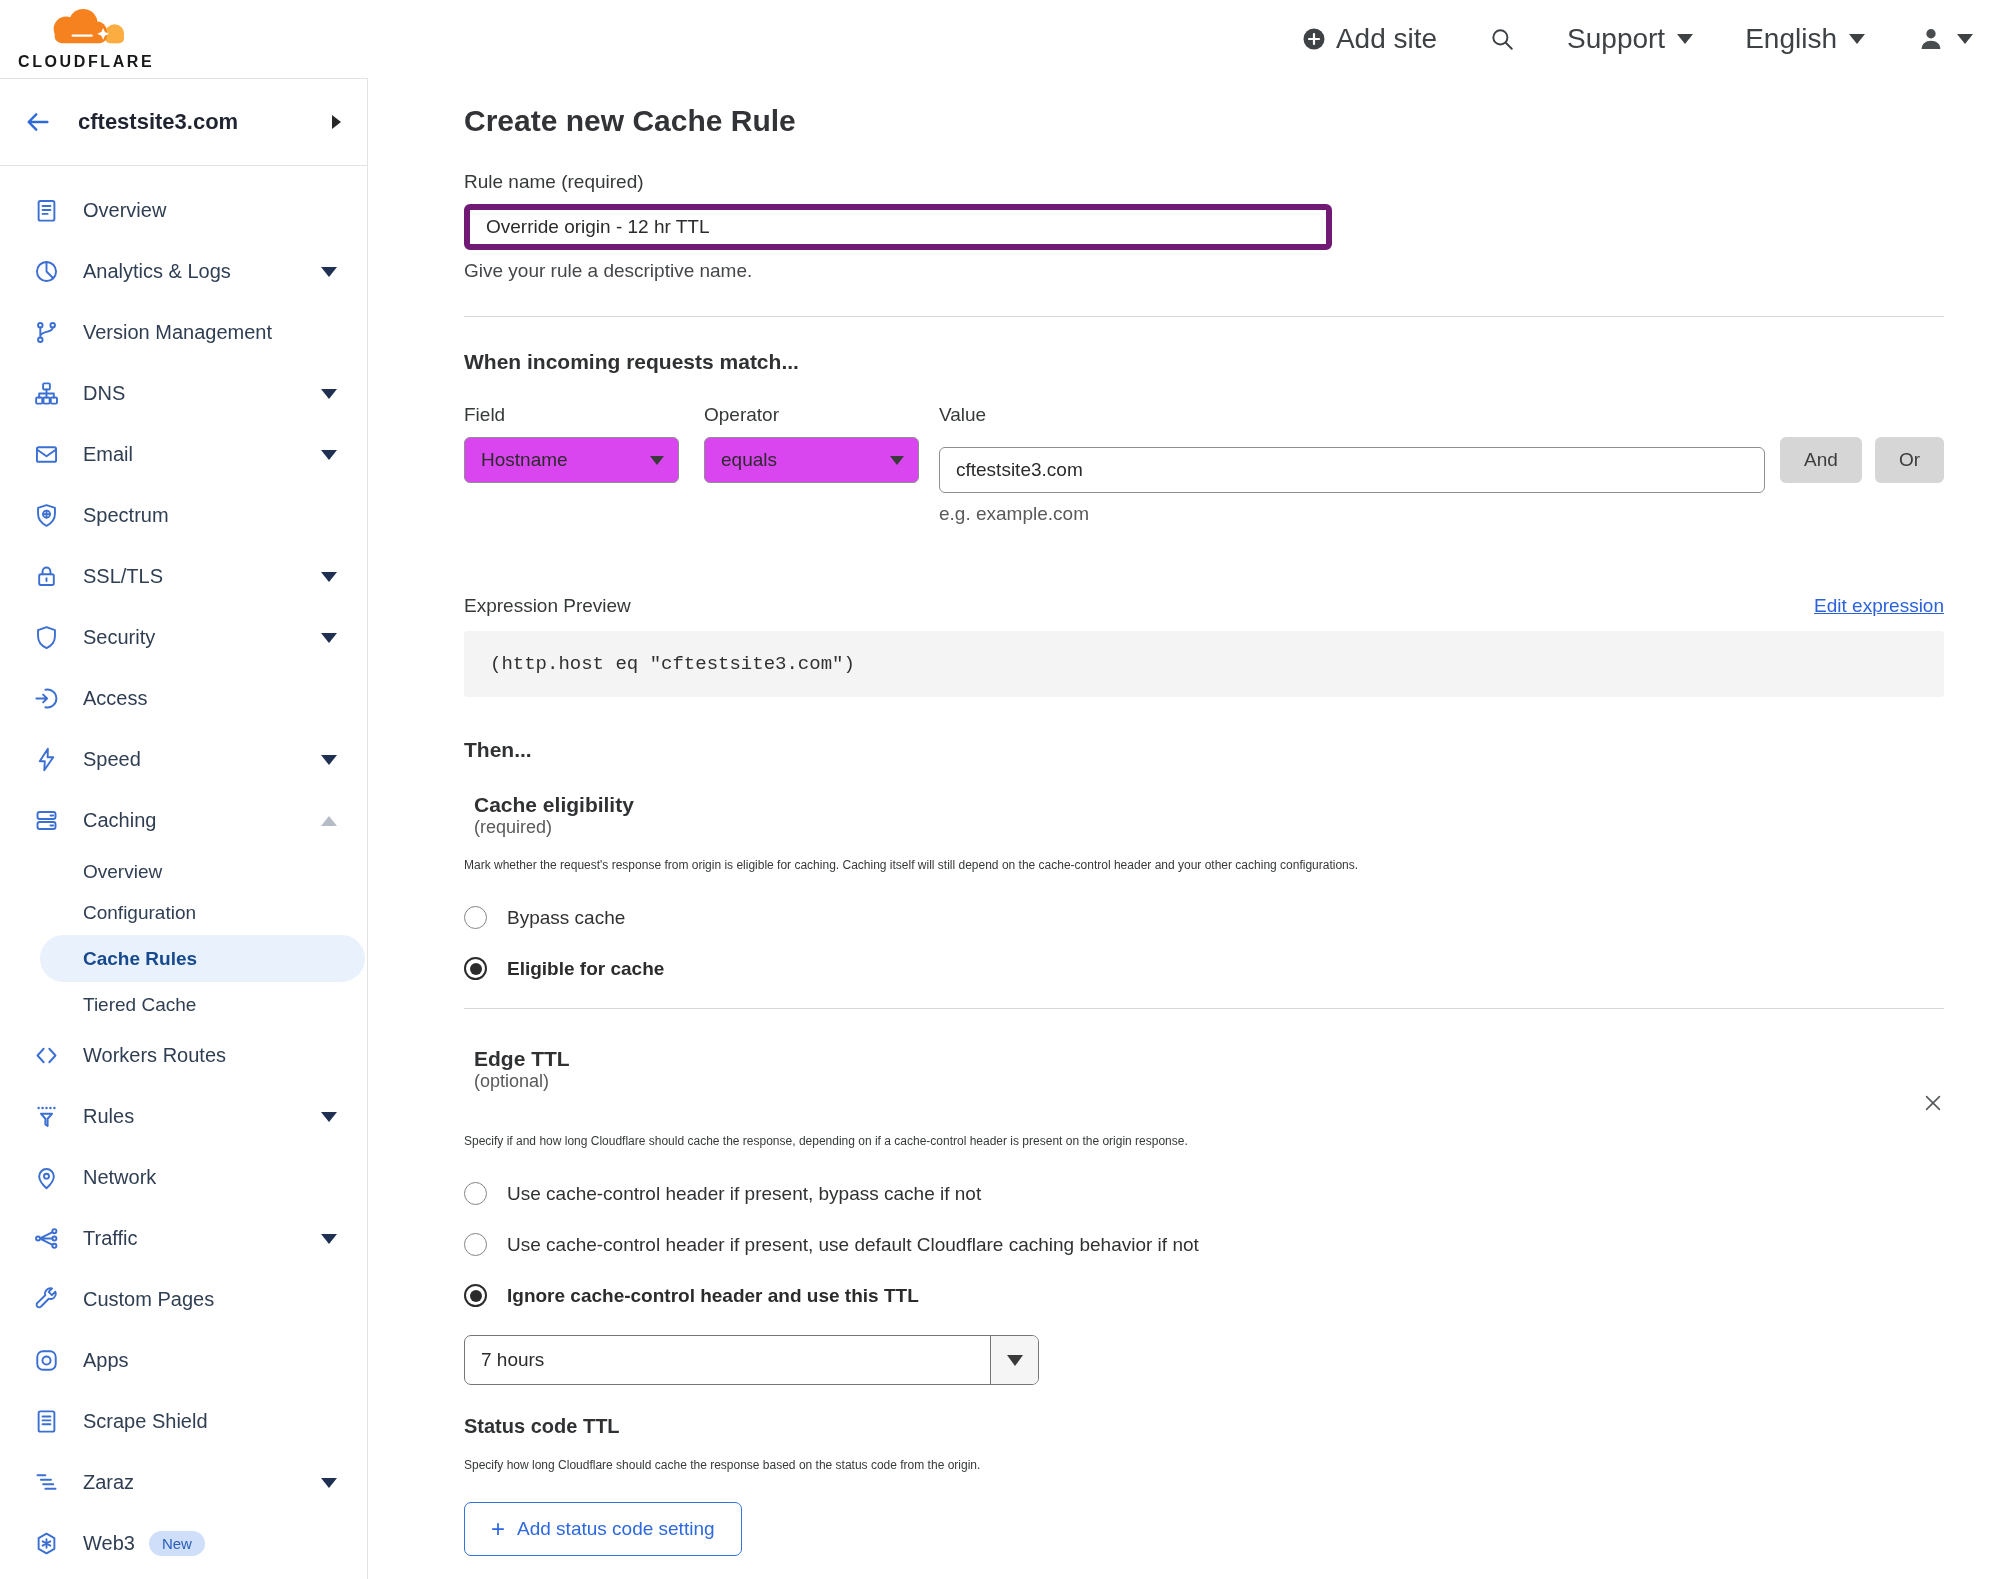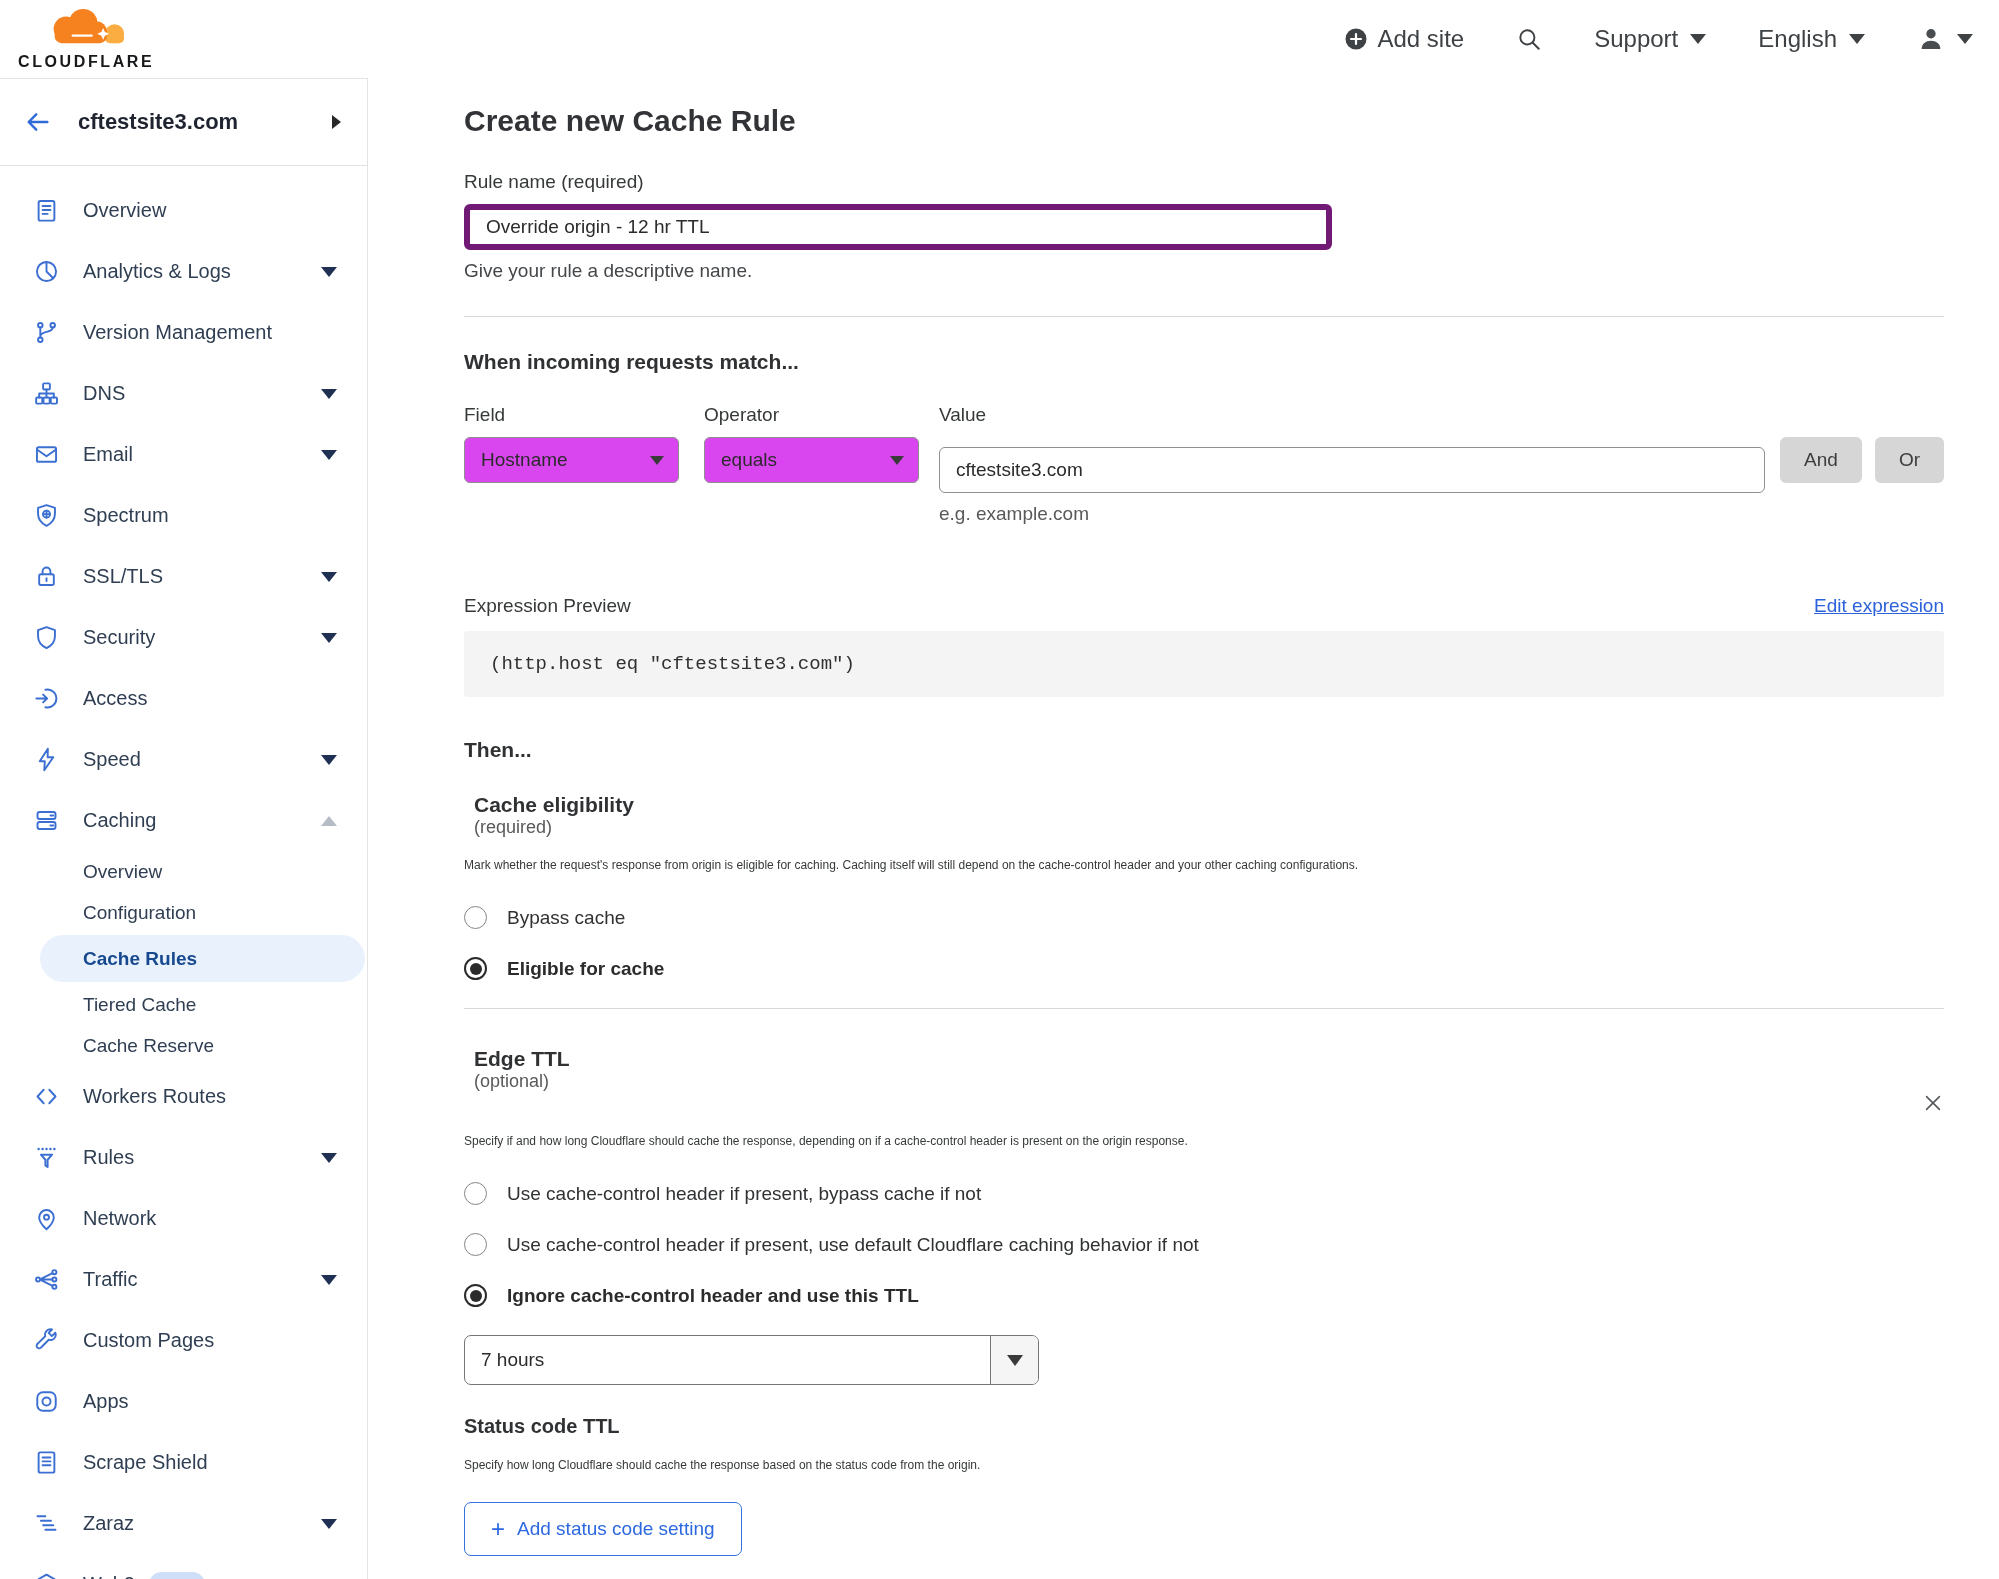--- a/index.html
+++ b/index.html
@@ -7,21 +7,21 @@
   body {
     width:1999px; height:1579px; overflow:hidden;
     background:#ffffff; color:#36393a;
     font-family:"Liberation Sans", sans-serif;
     font-size:19px;
   }
   
   .top-header { height:78px; display:flex; align-items:center; justify-content:space-between; padding:0 26px 0 18px; background:#fff; }
   .logo { display:flex; flex-direction:column; align-items:center; cursor:pointer; }
   .logo-word { font-size:16px; font-weight:bold; letter-spacing:2.6px; color:#17181a; margin-top:1px; }
-  .header-right { display:flex; align-items:center; gap:52px; color:#3f4245; font-size:24px; }
+  .header-right { display:flex; align-items:center; gap:52px; color:#3f4245; font-size:28px; }
   .hdr-item { display:flex; align-items:center; gap:10px; cursor:pointer; }
   .hdr-ic { display:flex; align-items:center; }
   .caret-down { width:0; height:0; border-left:8px solid transparent; border-right:8px solid transparent; border-top:10px solid #3f4245; margin-left:2px; }
   
   .body-row { display:flex; height:1501px; }
   .sidebar { width:368px; flex:0 0 368px; border-top:1px solid #e3e3e3; border-right:1px solid #e3e3e3; overflow:hidden; }
   .main { flex:1; padding:24px 55px 0 96px; }
   
   .site-row { height:87px; display:flex; align-items:center; padding:0 26px 0 24px; border-bottom:1px solid #e3e3e3; }
   .back-arrow { color:#2f6bd8; display:flex; cursor:pointer; }
@@ -264,23 +264,20 @@
         </div>
         <div class="nav-sub">
           <span>Configuration</span>
         </div>
         <div class="nav-sub active">
           <span>Cache Rules</span>
         </div>
         <div class="nav-sub">
           <span>Tiered Cache</span>
         </div>
-        <div class="nav-sub">
-          <span>Cache Reserve</span>
-        </div>
         <div class="nav-item">
           <span class="nav-icon">
             <svg viewBox="0 0 24 24" fill="none" stroke="currentColor" stroke-width="1.7" stroke-linecap="round" stroke-linejoin="round">
               <path d="M9.5 6L4 12l5.5 6M14.5 6L20 12l-5.5 6"></path>
             </svg>
           </span>
           <span class="nav-label">Workers Routes</span>
         </div>
         <div class="nav-item">
           <span class="nav-icon">

